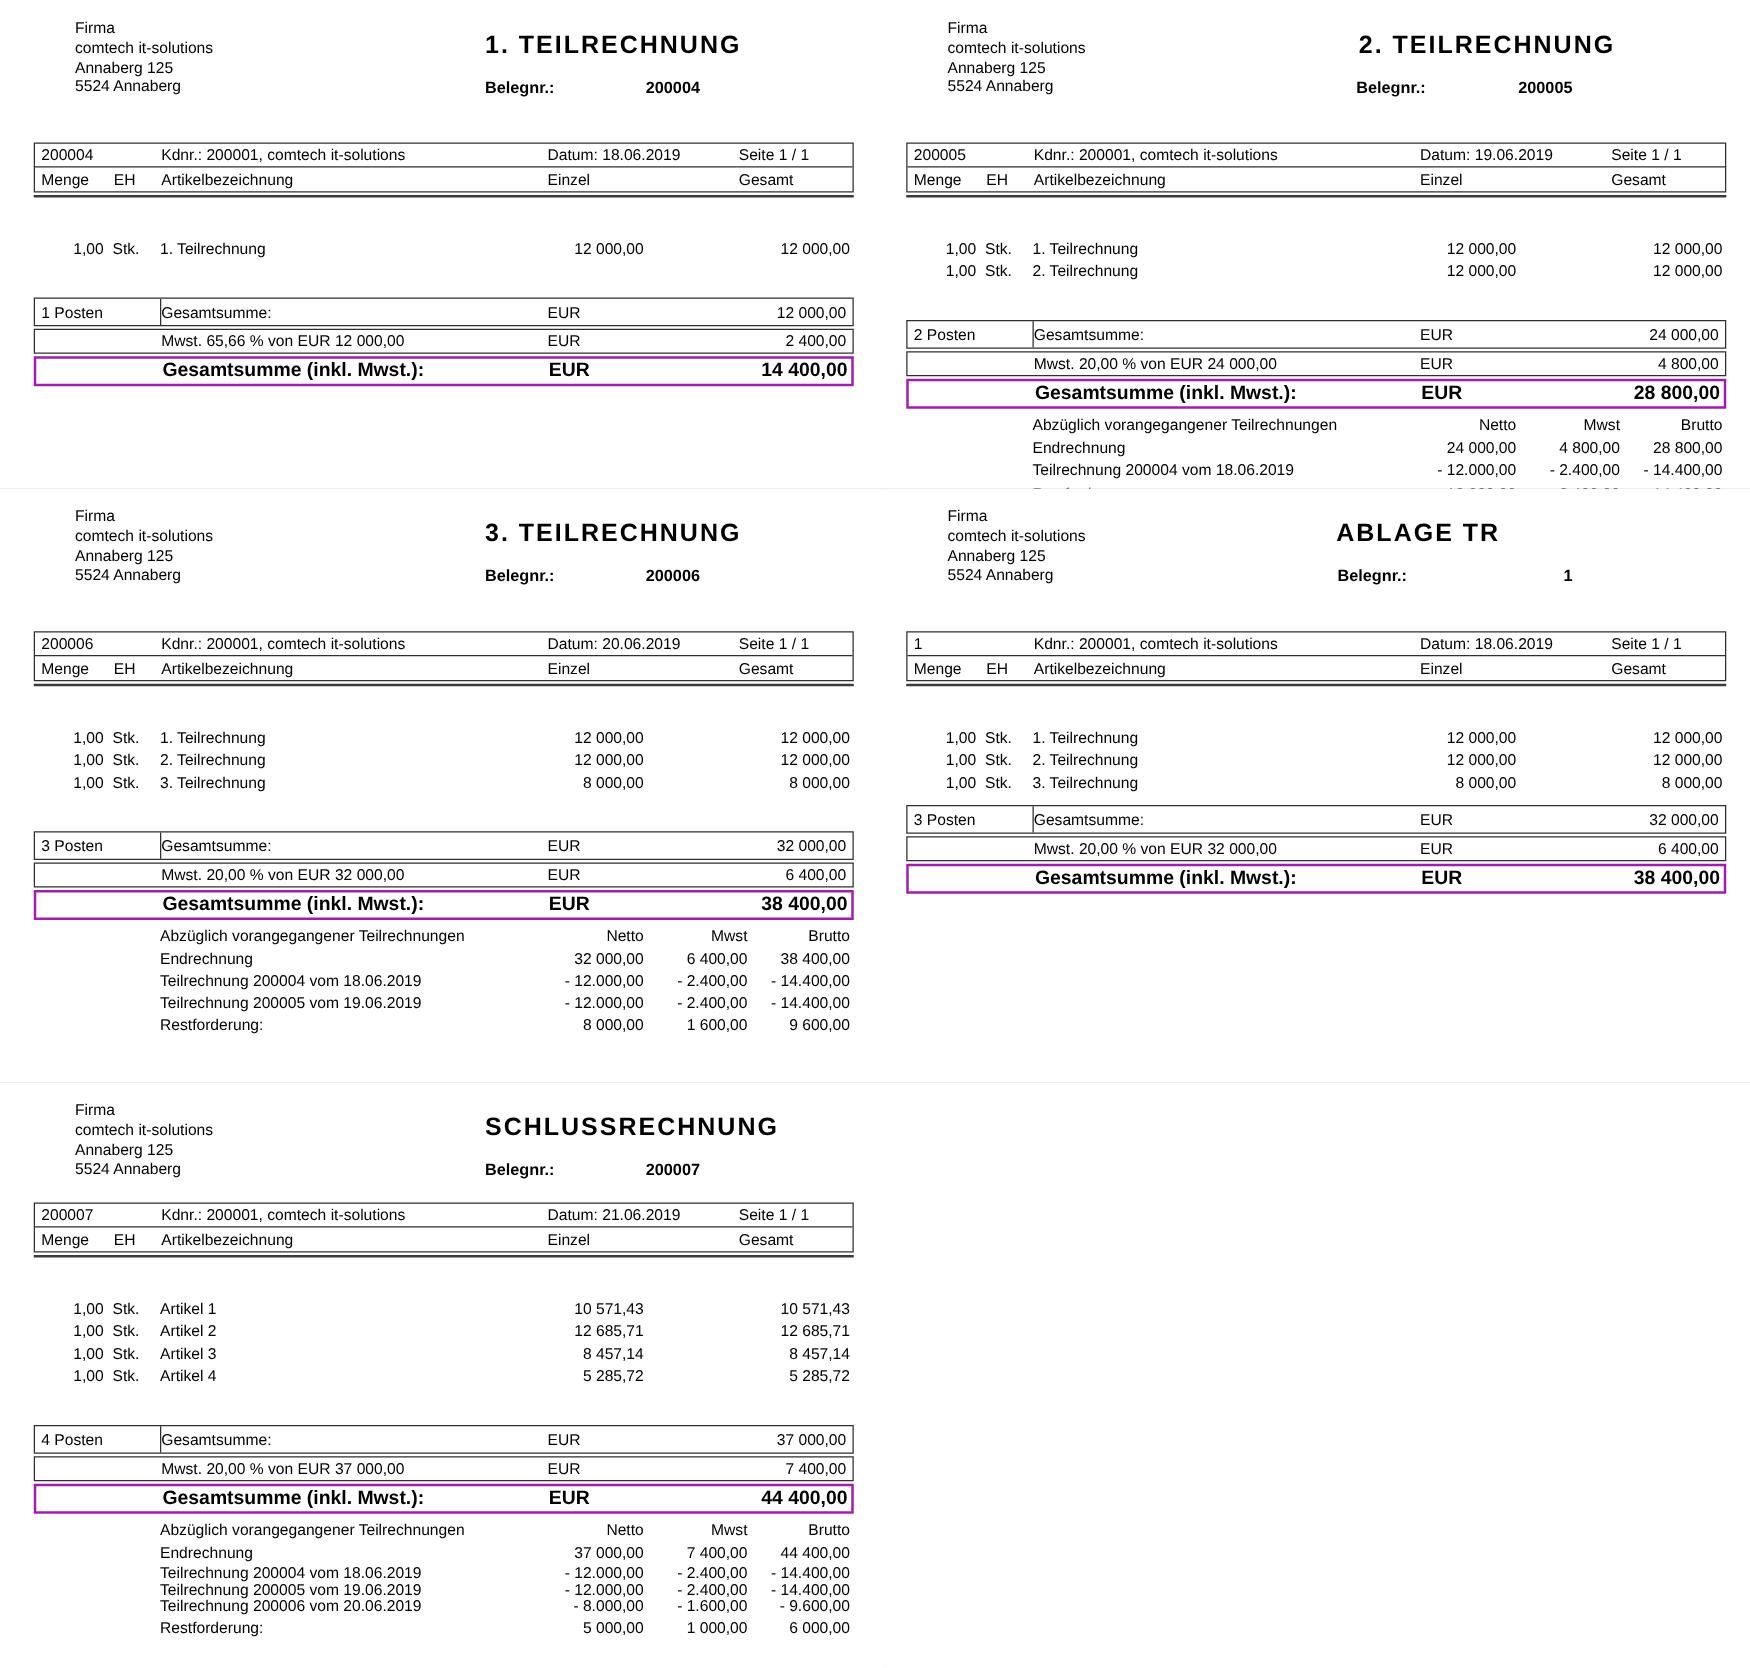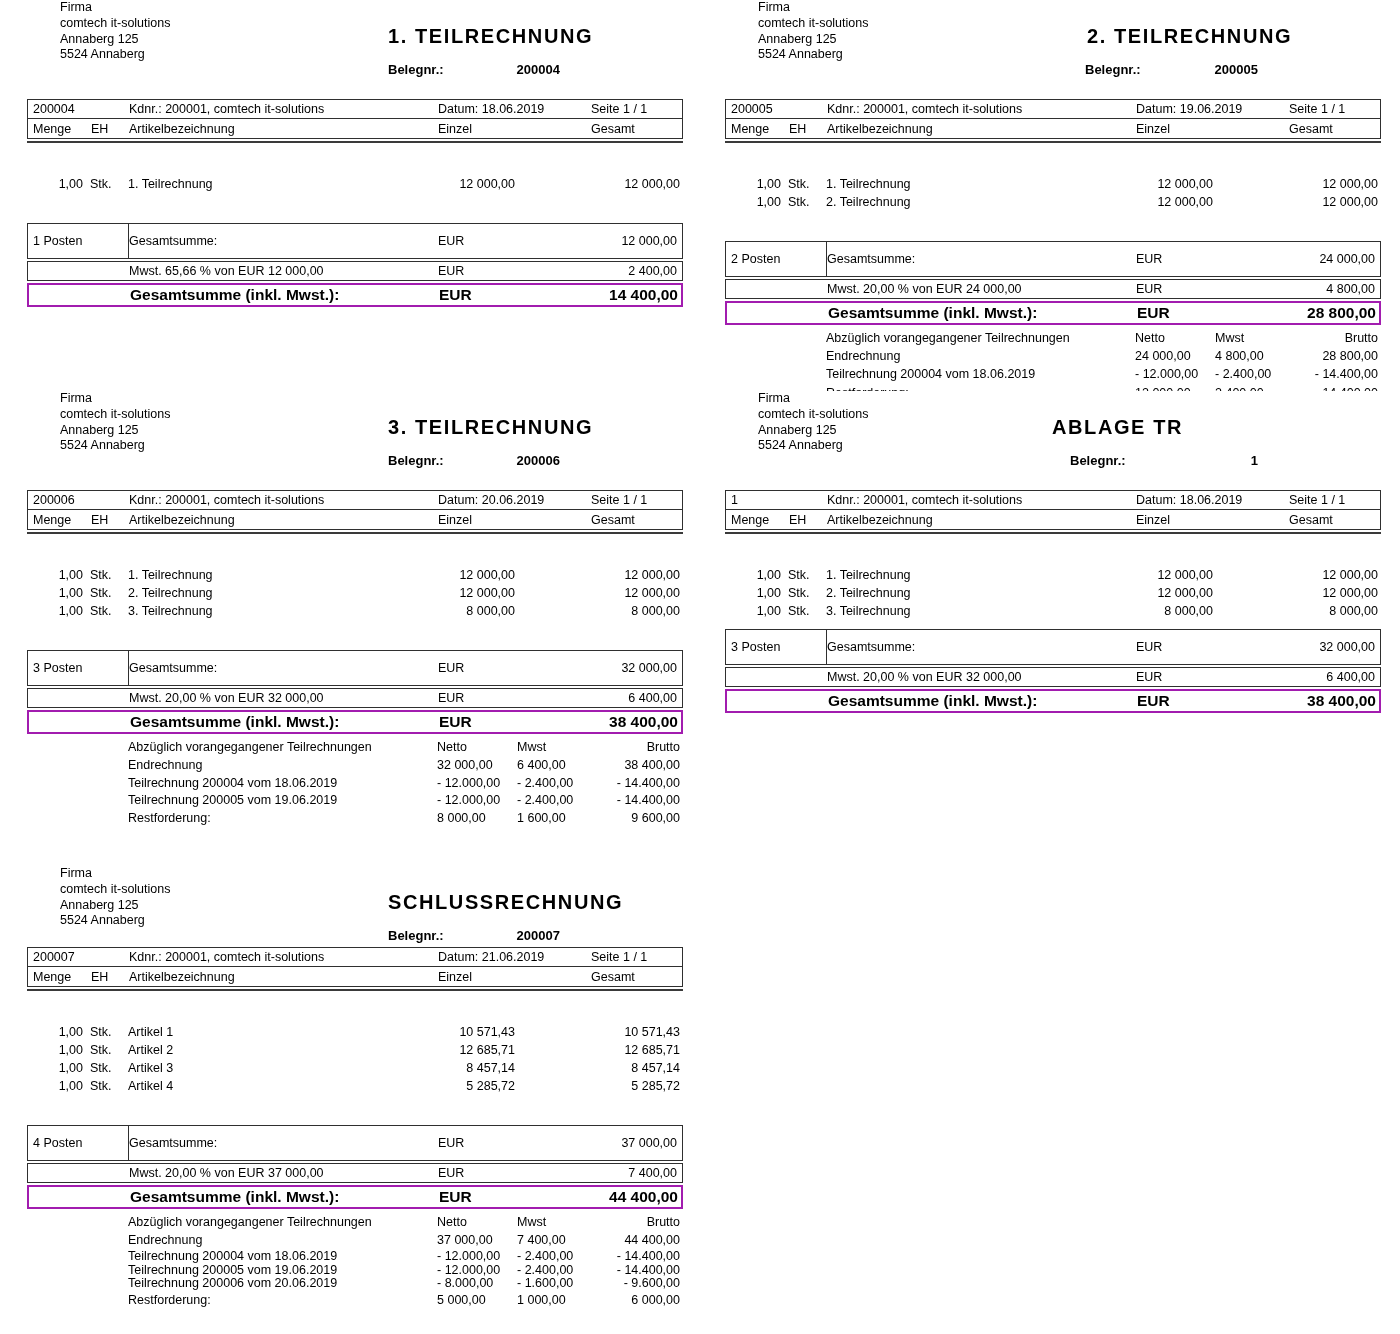--- a/index.html
+++ b/index.html
@@ -3,26 +3,26 @@
 <meta charset="utf-8">
 <style>
   *{box-sizing:border-box;margin:0;padding:0}
   html,body{background:#fff}
   body{width:1400px;height:1334px;font-family:"Liberation Sans","DejaVu Sans",sans-serif;color:#000;font-size:12.5px}
   #sheet{position:relative;width:1400px;height:1334px;background:#fff;overflow:hidden}
   .vline{position:absolute;left:707px;top:0;width:1px;height:100%;background:#7d7d7d}
   .hline{position:absolute;left:0;width:100%;height:1px;background:#7d7d7d}
   .h1{top:390px}.h2{top:865px}
   .cell{position:absolute;overflow:hidden;background:#fff}
-  .inv{position:relative;height:100%;padding:0 0 0 27px}
+  .inv{position:relative;height:100%;padding:15px 0 0 27px}
   .col2 .inv{padding-left:17px}
   .addr{margin-left:33px;line-height:15.8px}
   .title-abs{position:absolute;top:25px;left:388px;font-size:20px;font-weight:bold;letter-spacing:1.6px;white-space:nowrap}
   .col2 .title-abs{left:379px}
-  .panel-4 .title-abs{left:344px}
+  .panel-4 .title-abs{left:361px}
   .beleg-label{position:absolute;top:62px;left:388px;font-size:13px;font-weight:bold}
   .col2 .beleg-label{left:377px}
   .panel-4 .beleg-label{left:362px}
   .beleg-value{position:absolute;top:62px;left:455px;width:105px;text-align:right;font-size:13px;font-weight:bold}
   .col2 .beleg-value{left:445px}
   .header-box{margin-top:36px;width:656px;border:1px solid #2f2f2f}
   .panel-5 .header-box{margin-top:18px}
   .hb-row{display:grid;height:19px;align-items:center}
   .hb-r1{grid-template-columns:101px 309px 153px 92px;border-bottom:1px solid #2f2f2f}
   .hb-r2{grid-template-columns:58px 43px 309px 153px 92px}
@@ -31,29 +31,29 @@
   .items{margin-top:32px}
   .item-row{display:grid;grid-template-columns:58px 43px 309px 80px 166px;height:18px;align-items:center}
   .i-menge{text-align:right;padding-right:2px}
   .i-eh{padding-left:5px}
   .i-einzel{text-align:right;padding-right:2px}
   .i-gesamt{text-align:right;padding-right:3px}
   .totals{margin-top:30px;width:656px}
   .panel-2 .totals{}
   .panel-4 .totals{margin-top:9px}
   .t-row{display:grid;grid-template-columns:101px 309px 80px 162px;align-items:center;border:1px solid #2f2f2f}
-  .t-row.t1{height:36px}
+  .t-row.t1{height:23px}
   .t-row.t2{height:20px;margin-top:2px}
   .t-row.t3{height:24px;margin-top:2px;border:2px solid #a21caf;font-size:15.5px;font-weight:bold}
   .t-posten{padding-left:5px;height:100%;display:flex;align-items:center}
   .t1 .t-posten{border-right:1px solid #2f2f2f}
   .t-amount{text-align:right;padding-right:3px}
   .deductions{margin-top:4px;width:656px}
   .d-row{display:grid;grid-template-columns:101px 309px 80px 83px 83px;align-items:center;height:18px}
-  .d-netto,.d-mwst{text-align:left;padding-right:2px}
+  .d-netto,.d-mwst{text-align:right;padding-right:2px}
   .d-brutto{text-align:right;padding-right:3px}
   .d-row.k-restforderung{font-weight:normal;height:20px}
   .panel-5 .d-row.k-teilrechnung{height:13.5px}
   .panel-3 .d-row.k-teilrechnung{height:17px}
 </style>
 </head>
 <body>
 
 <div id="sheet">
   <div class="vline" style="background: rgb(125, 125, 125);"></div>

